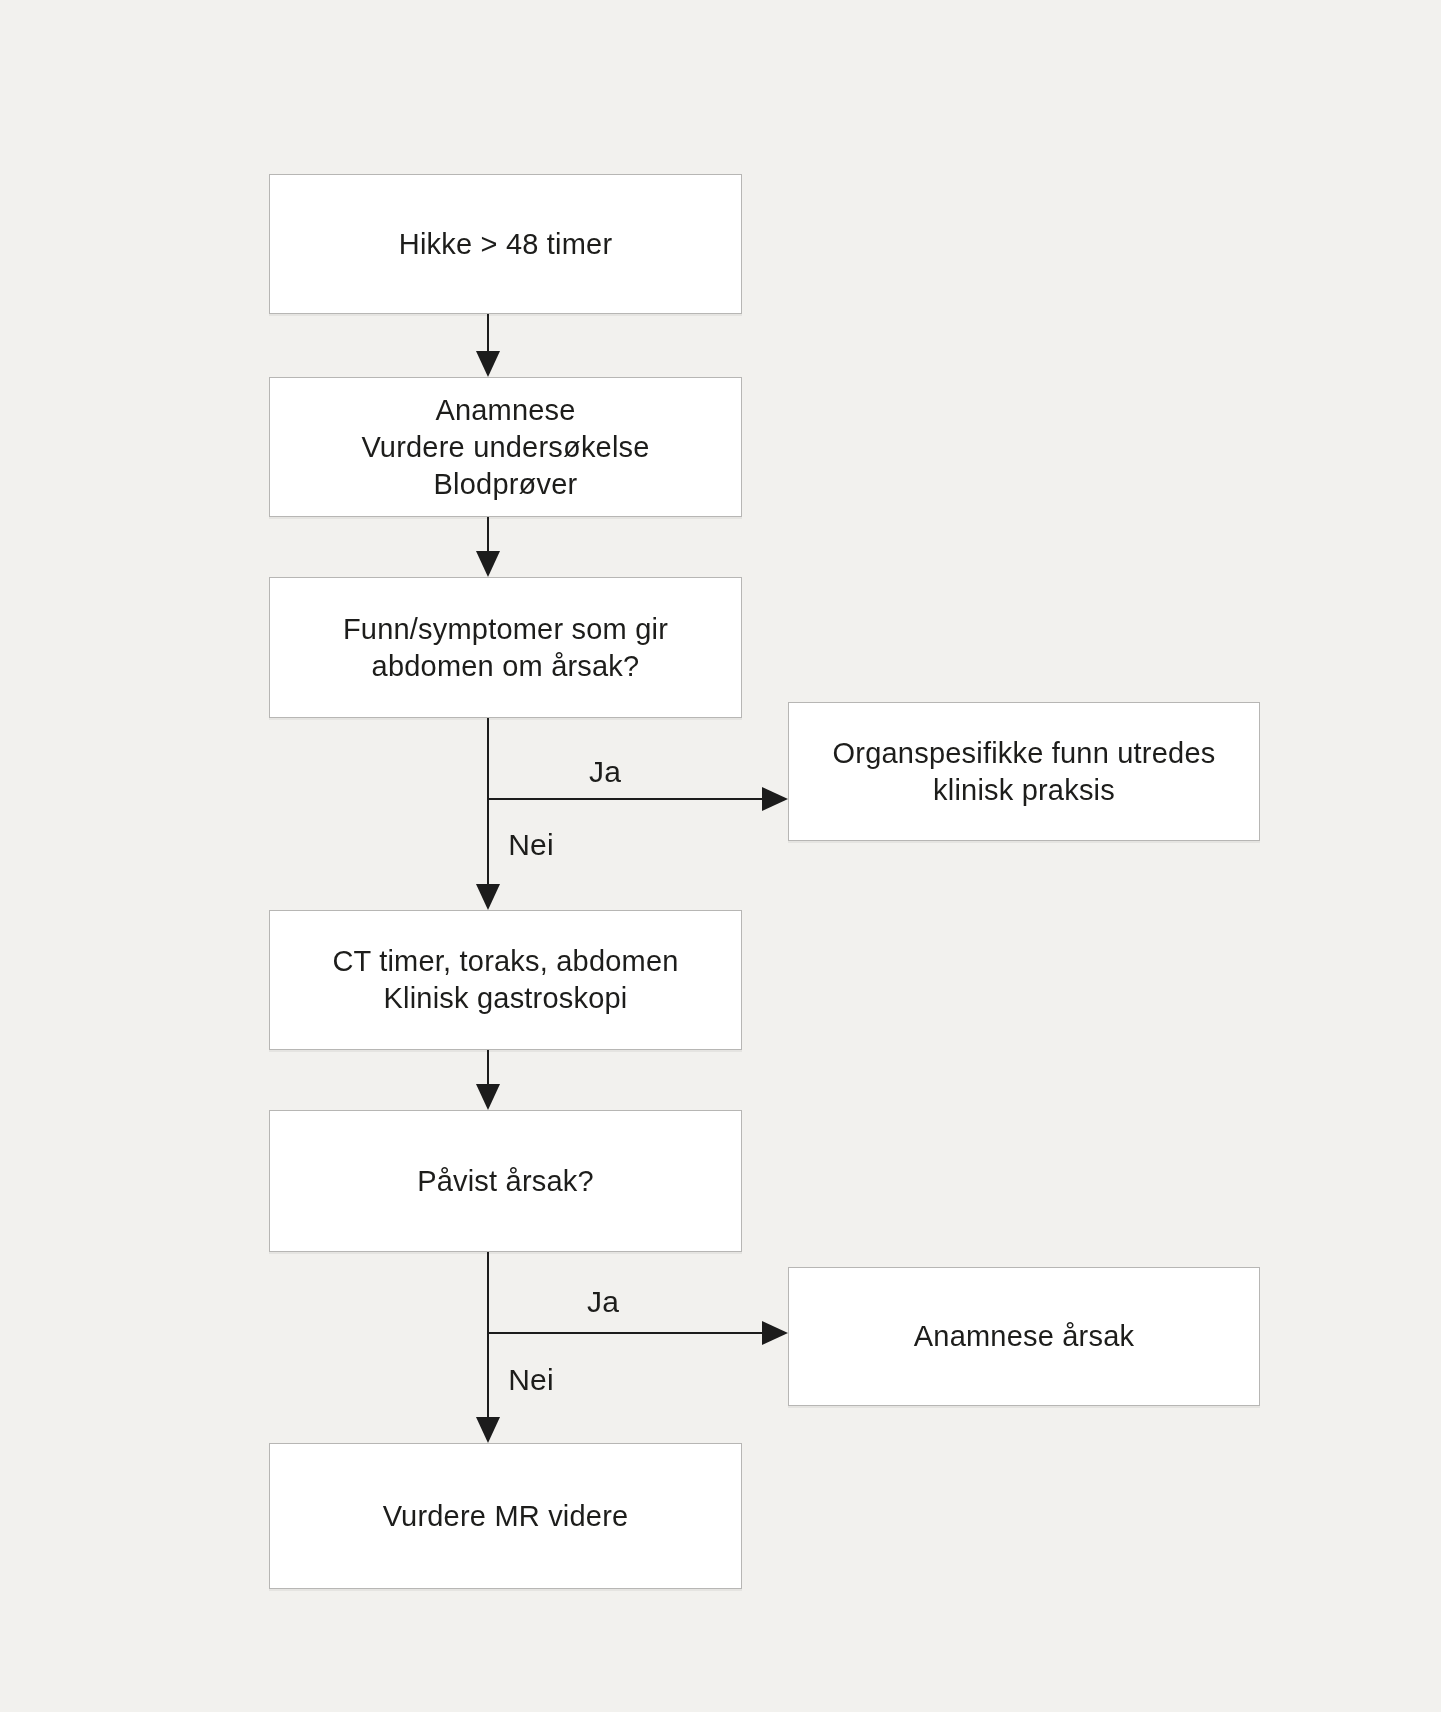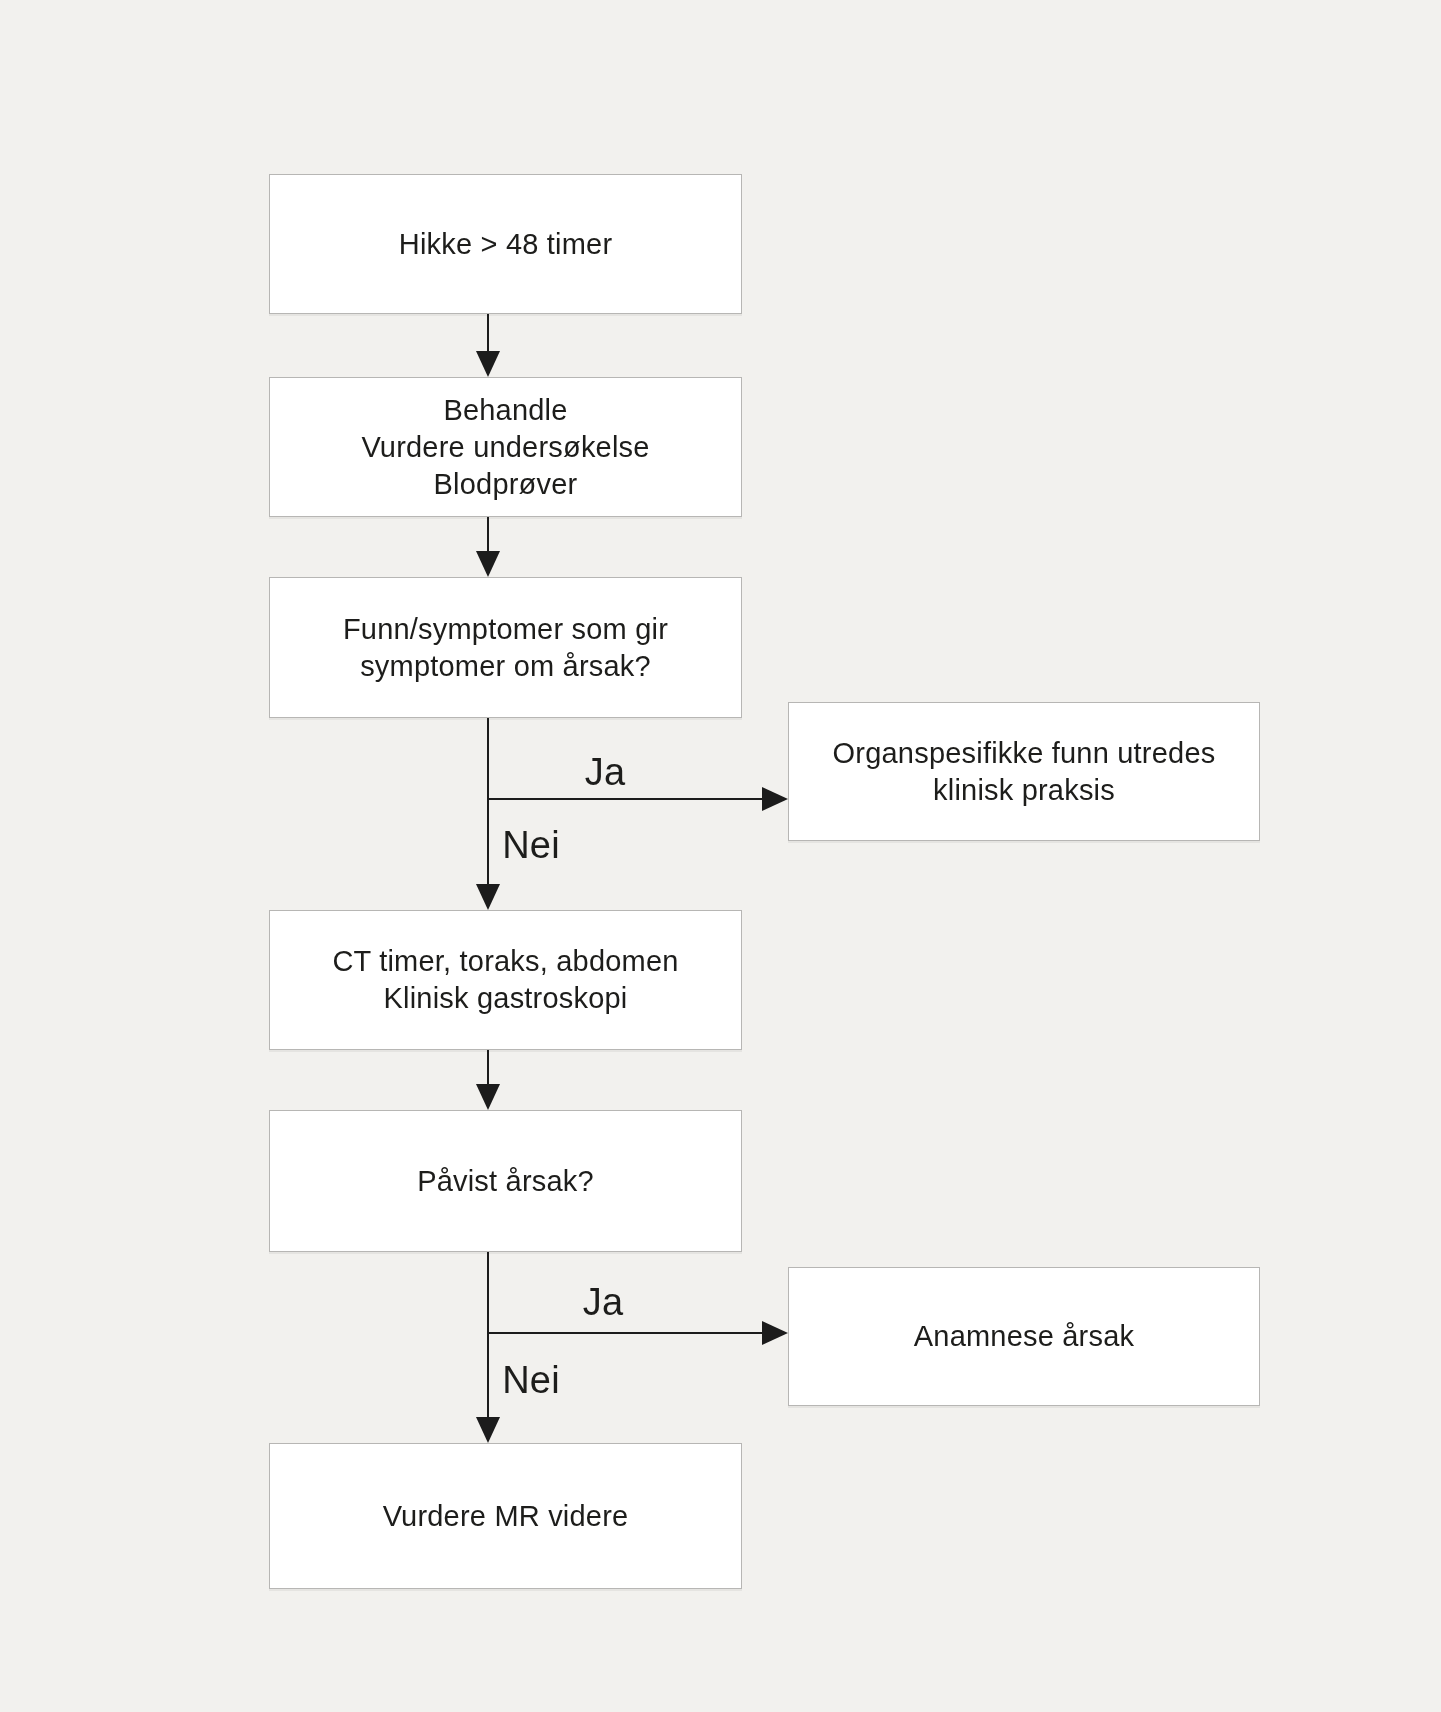--- a/index.html
+++ b/index.html
@@ -39,49 +39,49 @@
   }
   .arrow-right{
     position:absolute;width:0;height:0;
     border-top:12px solid transparent;
     border-bottom:12px solid transparent;
     border-left:26px solid var(--line);
   }
   .edge-label{
     position:absolute;
     transform:translate(-50%,-50%);
-    font-size:38px;line-height:36px;
+    font-size:30px;line-height:36px;
     letter-spacing:0.2px;
     white-space:nowrap;
   }
 </style>
 </head>
 <body>
 
 <div class="canvas">
 
   <div class="node" style="left:269px;top:174px;width:473px;height:140px">
     <div>Hikke &gt; 48 timer</div>
   </div>
 
   <div class="vline" style="left:487px;top:314px;height:42px"></div>
   <div class="arrow-down" style="left:476px;top:351px"></div>
 
   <div class="node" style="left:269px;top:377px;width:473px;height:140px">
-    <div>Behandle</div>
+    <div>Anamnese</div>
     <div>Vurdere undersøkelse</div>
     <div>Blodprøver</div>
   </div>
 
   <div class="vline" style="left:487px;top:517px;height:38px"></div>
   <div class="arrow-down" style="left:476px;top:551px"></div>
 
   <div class="node" style="left:269px;top:577px;width:473px;height:141px">
     <div>Funn/symptomer som gir</div>
-    <div>symptomer om årsak?</div>
+    <div>abdomen om årsak?</div>
   </div>
 
   <div class="vline" style="left:487px;top:718px;height:170px"></div>
   <div class="arrow-down" style="left:476px;top:884px"></div>
 
   <div class="hline" style="left:488px;top:798px;width:276px"></div>
   <div class="arrow-right" style="left:762px;top:787px"></div>
   <div class="edge-label" style="left:605px;top:772px">Ja</div>
   <div class="edge-label" style="left:531px;top:845px">Nei</div>
 

